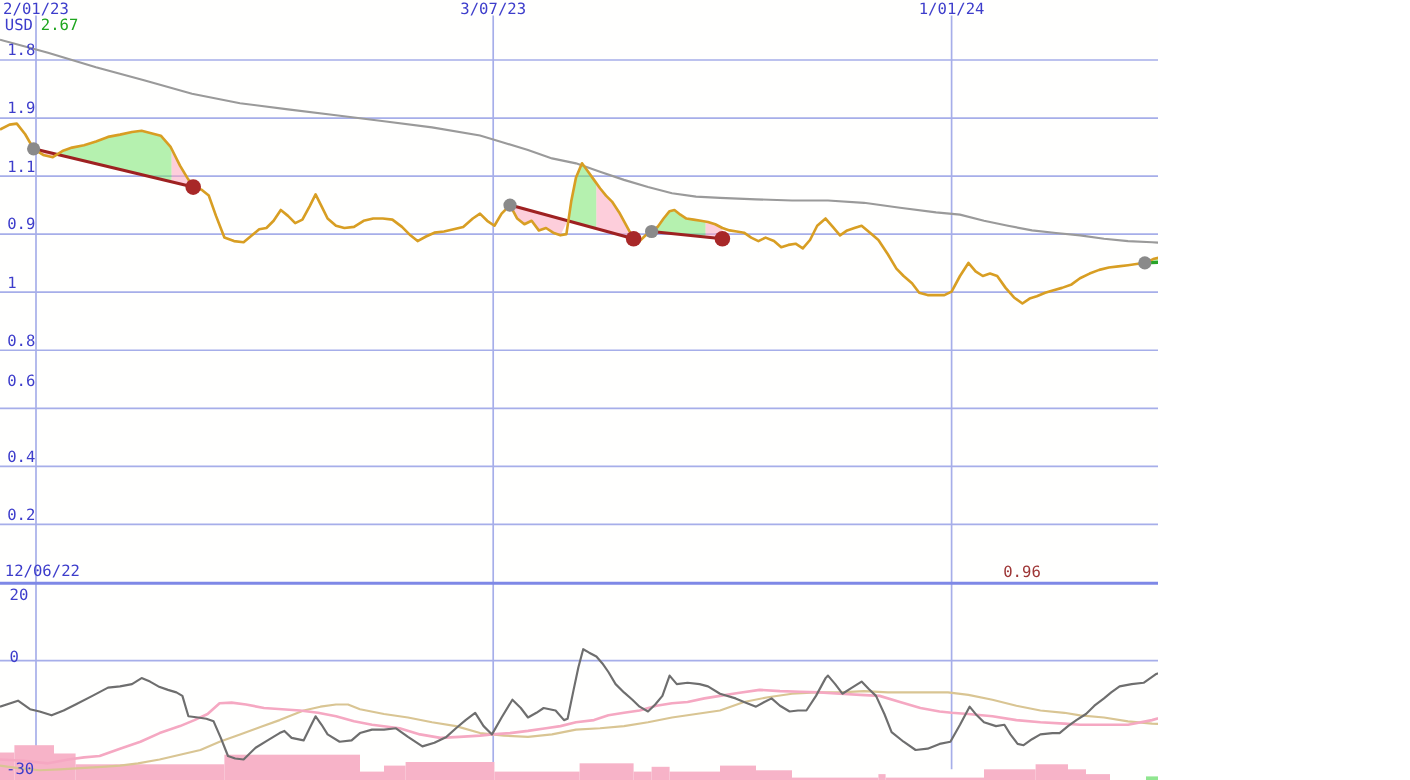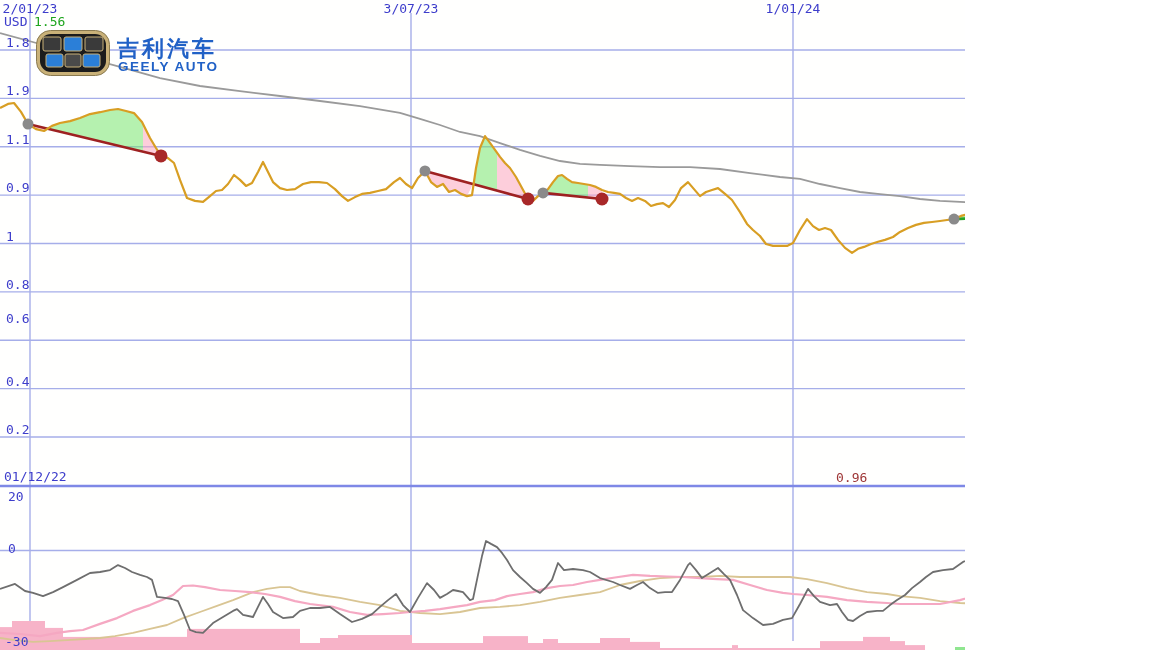--- a/index.html
+++ b/index.html
@@ -90,52 +90,38 @@
       <circle cx="602" cy="199.0" r="6.5" fill="#a82828"></circle>
       <circle cx="954" cy="219.1" r="5.5" fill="#8a8a8a"></circle>
       <circle cx="1159" cy="209.9" r="7" fill="#28a428"></circle>
     </svg>
 
   <div class="lbl top-date" style="left:30px;top:1px;">2/01/23</div>
   <div class="lbl top-date" style="left:411px;top:1px;">3/07/23</div>
   <div class="lbl top-date" style="left:793px;top:1px;">1/01/24</div>
 
   <div class="lbl" style="left:4px;top:14px;">USD</div>
-  <div class="lbl green" style="left:34px;top:14px;">1.56</div>
+  <div class="lbl green" style="left:34px;top:14px;">2.67</div>
 
-  <div class="logo">
-    <svg class="logo-badge" width="74" height="46" viewBox="0 0 74 46">
-      <rect x="0.5" y="0.5" width="73" height="45" rx="14" fill="#c9b178" stroke="#8a7a50"></rect>
-      <rect x="4" y="4" width="66" height="38" rx="11" fill="#1c1c1c"></rect>
-      <rect x="7" y="7" width="18" height="14" rx="2" fill="#3a3a3a" stroke="#c9b178"></rect>
-      <rect x="28" y="7" width="18" height="14" rx="2" fill="#2b7fd8" stroke="#c9b178"></rect>
-      <rect x="49" y="7" width="18" height="14" rx="2" fill="#3a3a3a" stroke="#c9b178"></rect>
-      <rect x="10" y="24" width="17" height="13" rx="2" fill="#2b7fd8" stroke="#c9b178"></rect>
-      <rect x="29" y="24" width="16" height="13" rx="2" fill="#4a4a4a" stroke="#c9b178"></rect>
-      <rect x="47" y="24" width="17" height="13" rx="2" fill="#2b7fd8" stroke="#c9b178"></rect>
-    </svg>
-    <div class="logo-cn">吉利汽车</div>
-    <div class="logo-en">GEELY AUTO</div>
-  </div>
 
   <div id="main-yticks">
       <div class="lbl" style="left: 6px; top: 35px;">1.8</div>
       <div class="lbl" style="left: 6px; top: 83.375px;">1.9</div>
       <div class="lbl" style="left: 6px; top: 131.75px;">1.1</div>
       <div class="lbl" style="left: 6px; top: 180.125px;">0.9</div>
       <div class="lbl" style="left: 6px; top: 228.5px;">1</div>
       <div class="lbl" style="left: 6px; top: 276.875px;">0.8</div>
       <div class="lbl" style="left: 6px; top: 311px;">0.6</div>
       <div class="lbl" style="left: 6px; top: 373.625px;">0.4</div>
       <div class="lbl" style="left: 6px; top: 422px;">0.2</div>
     </div>
   <div id="bottom-yticks">
       <div class="lbl" style="left: 8px; top: 489px;">20</div>
       <div class="lbl" style="left: 8px; top: 541px;">0</div>
       <div class="lbl" style="left: 5px; top: 634px;">-30</div>
     </div>
 
-  <div class="lbl" style="left:4px;top:469px;">01/12/22</div>
+  <div class="lbl" style="left:4px;top:469px;">12/06/22</div>
   <div class="lbl darkred" style="left:836px;top:470px;">0.96</div>
   <div class="lbl" style="left:1128px;top:469px;">1/07/24</div>
 
   <div class="lbl gray" style="left:1016px;top:489px;">2025 share-o-matic.com</div>
 </div>
 
 </body></html>

